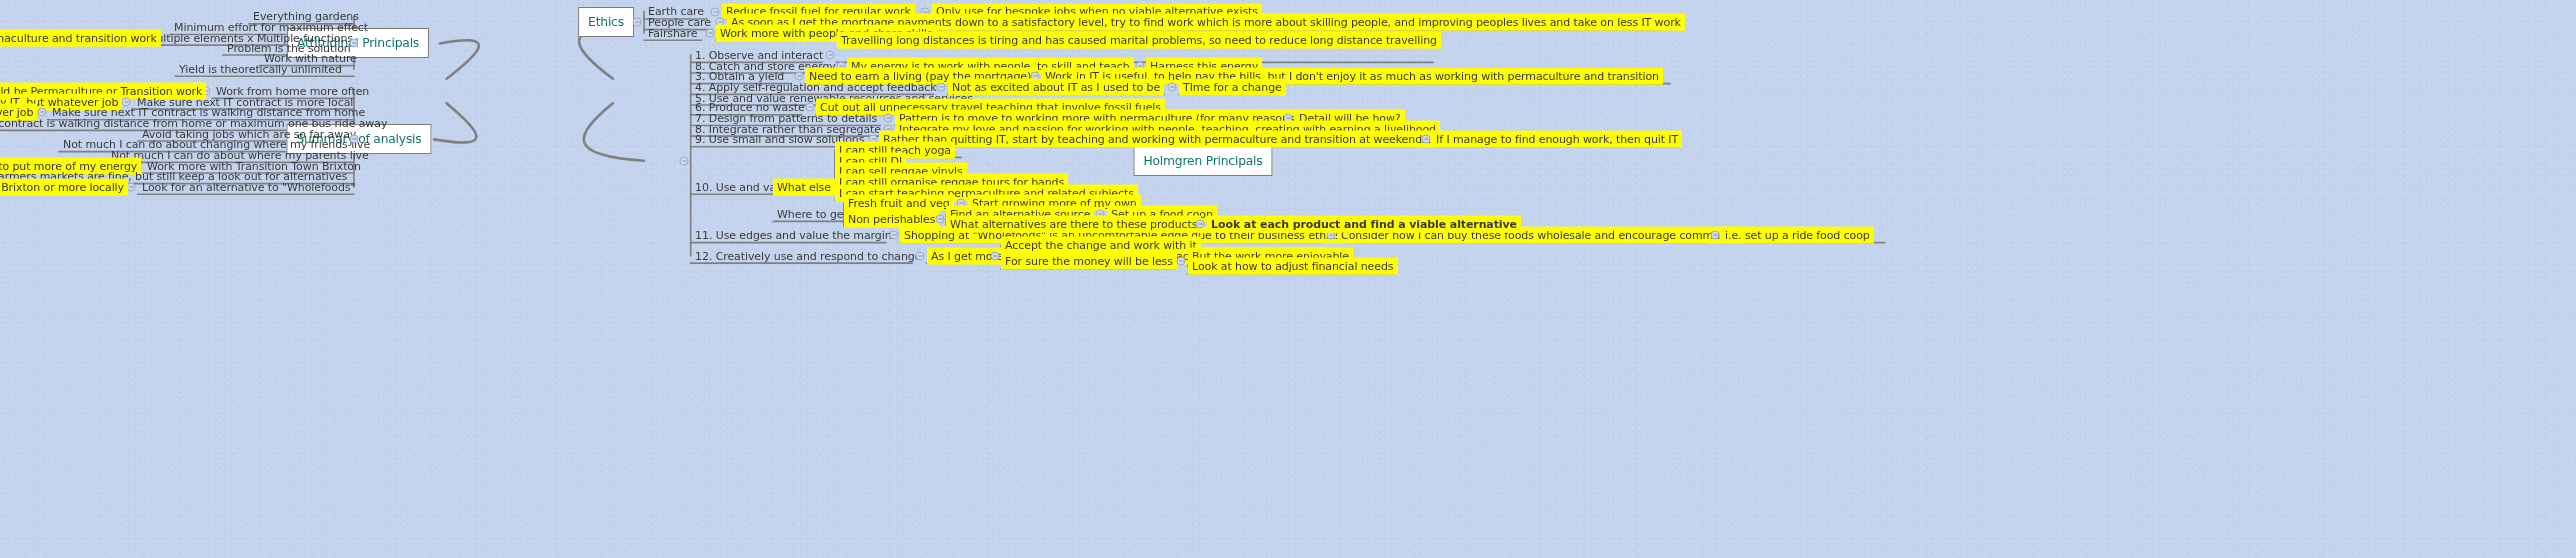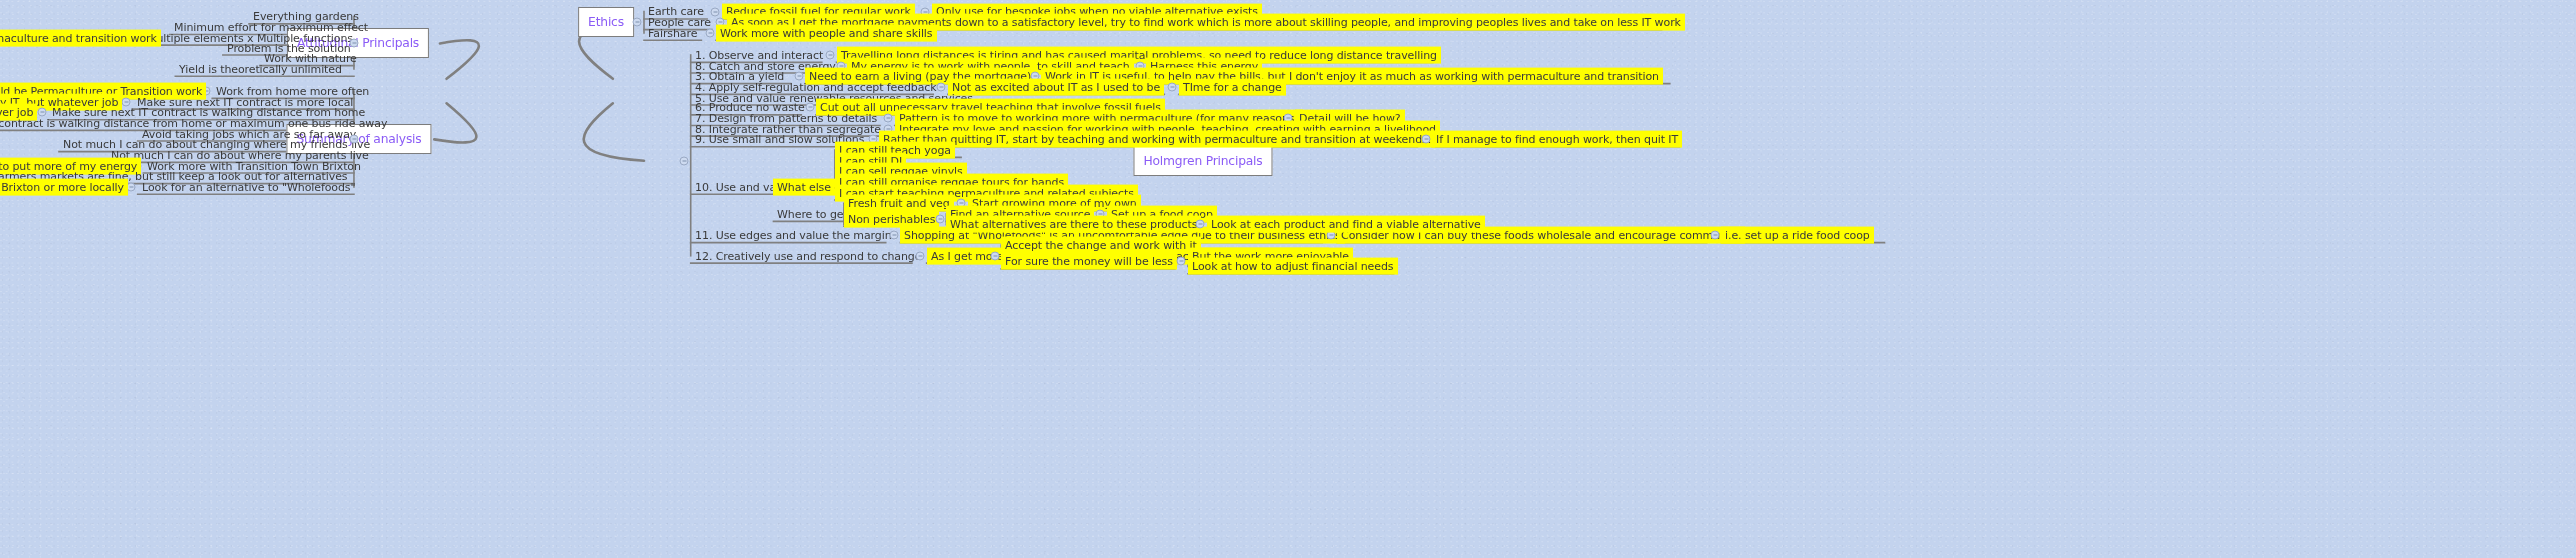--- a/index.html
+++ b/index.html
@@ -50,21 +50,21 @@
     letter-spacing:-0.2px;
     box-shadow:0 0.8px 1.6px rgba(0,0,0,.18);
   }
   
   .lvl1{
     position:absolute;
     transform:translate(-50%,-50%);
     background:#ffffff;
     border:1.4px solid #7c7c7c;
     font-size:12.3px;
-    color:#8b5cf6;
+    color:#0f766e;
     padding:6.6px 9px 7.4px 9px;
     letter-spacing:-0.2px;
     white-space:nowrap;
   }
   
   .bullet{
     position:absolute;
     width:9px;height:9px;
     border:0.8px solid #9aa9c4;
     border-radius:50%;
@@ -191,21 +191,21 @@
       <div class="node plain" style="top: 22px; left: 644px;"><span>People care</span></div>
       <div class="bullet" style="left: 720px; top: 22px;"></div>
       <div class="node hl" style="top: 22px; left: 727px;"><span>As soon as I get the mortgage payments down to a satisfactory level, try to find work which is more about skilling people, and improving peoples lives and take on less IT work</span></div>
       <div class="node plain" style="top: 33px; left: 644px;"><span>Fairshare</span></div>
       <div class="bullet" style="left: 710px; top: 33px;"></div>
       <div class="node hl" style="top: 33px; left: 716px;"><span>Work more with people and share skills</span></div>
       <div class="bullet" style="left: 637px; top: 22px;"></div>
       <div class="lvl1" style="left: 1203px; top: 161px;"><span>Holmgren Principals</span></div>
       <div class="node plain" style="top: 55px; left: 691px;"><span>1. Observe and interact</span></div>
       <div class="bullet" style="left: 830px; top: 55px;"></div>
-      <div class="node hl" style="top: 55px; left: 837px;"><span>Travelling long distances is tiring and has caused marital problems, so need to reduce long distance travelling</span></div>
+      <div class="node hl" style="top: 40px; left: 837px;"><span>Travelling long distances is tiring and has caused marital problems, so need to reduce long distance travelling</span></div>
       <div class="node plain" style="top: 66px; left: 691px;"><span>8. Catch and store energy</span></div>
       <div class="bullet" style="left: 841px; top: 66px;"></div>
       <div class="node hl" style="top: 66px; left: 847px;"><span>My energy is to work with people, to skill and teach</span></div>
       <div class="bullet" style="left: 1140px; top: 66px;"></div>
       <div class="node hl" style="top: 66px; left: 1146px;"><span>Harness this energy</span></div>
       <div class="node plain" style="top: 76px; left: 691px;"><span>3. Obtain a yield</span></div>
       <div class="bullet" style="left: 799px; top: 76px;"></div>
       <div class="node hl" style="top: 76px; left: 805px;"><span>Need to earn a living (pay the mortgage)</span></div>
       <div class="bullet" style="left: 1035px; top: 76px;"></div>
       <div class="node hl" style="top: 76px; left: 1041px;"><span>Work in IT is useful, to help pay the bills, but I don't enjoy it as much as working with permaculture and transition</span></div>
@@ -255,21 +255,21 @@
       <div class="node hl" style="top: 203px; left: 844px;"><span>Fresh fruit and veg</span></div>
       <div class="bullet" style="left: 961px; top: 203px;"></div>
       <div class="node hl" style="top: 203px; left: 968px;"><span>Start growing more of my own</span></div>
       <div class="node hl" style="top: 219px; left: 844px;"><span>Non perishables</span></div>
       <div class="bullet" style="left: 940px; top: 219px;"></div>
       <div class="node hl" style="top: 214px; left: 946px;"><span>Find an alternative source</span></div>
       <div class="bullet" style="left: 1100px; top: 214px;"></div>
       <div class="node hl" style="top: 214px; left: 1107px;"><span>Set up a food coop</span></div>
       <div class="node hl" style="top: 224px; left: 946px;"><span>What alternatives are there to these products</span></div>
       <div class="bullet" style="left: 1200px; top: 224px;"></div>
-      <div class="node hl" style="top: 224px; left: 1207px;"><span>Look at each product and find a viable alternative</span></div>
+      <div class="node hl" style="top: 224px; left: 1207px; font-weight: bold;"><span>Look at each product and find a viable alternative</span></div>
       <div class="node hl" style="top: 245px; left: 1001px;"><span>Accept the change and work with it</span></div>
       <div class="node hl" style="top: 261px; left: 1001px;"><span>For sure the money will be less</span></div>
       <div class="bullet" style="left: 995px; top: 256px;"></div>
       <div class="bullet" style="left: 1181px; top: 261px;"></div>
       <div class="node hl" style="top: 256px; left: 1188px;"><span>But the work more enjoyable</span></div>
       <div class="node hl" style="top: 266px; left: 1188px;"><span>Look at how to adjust financial needs</span></div>
       <div class="lvl1" style="left: 358px; top: 43px;"><span>Attitudinal Principals</span></div>
       <div class="node plain" style="top: 16.4px; left: 249px;"><span>Everything gardens</span></div>
       <div class="node plain" style="top: 27px; left: 170px;"><span>Minimum effort for maximum effect</span></div>
       <div class="node plain" style="top: 38px; left: 143px;"><span>Multiple elements x Multiple functions</span></div>

